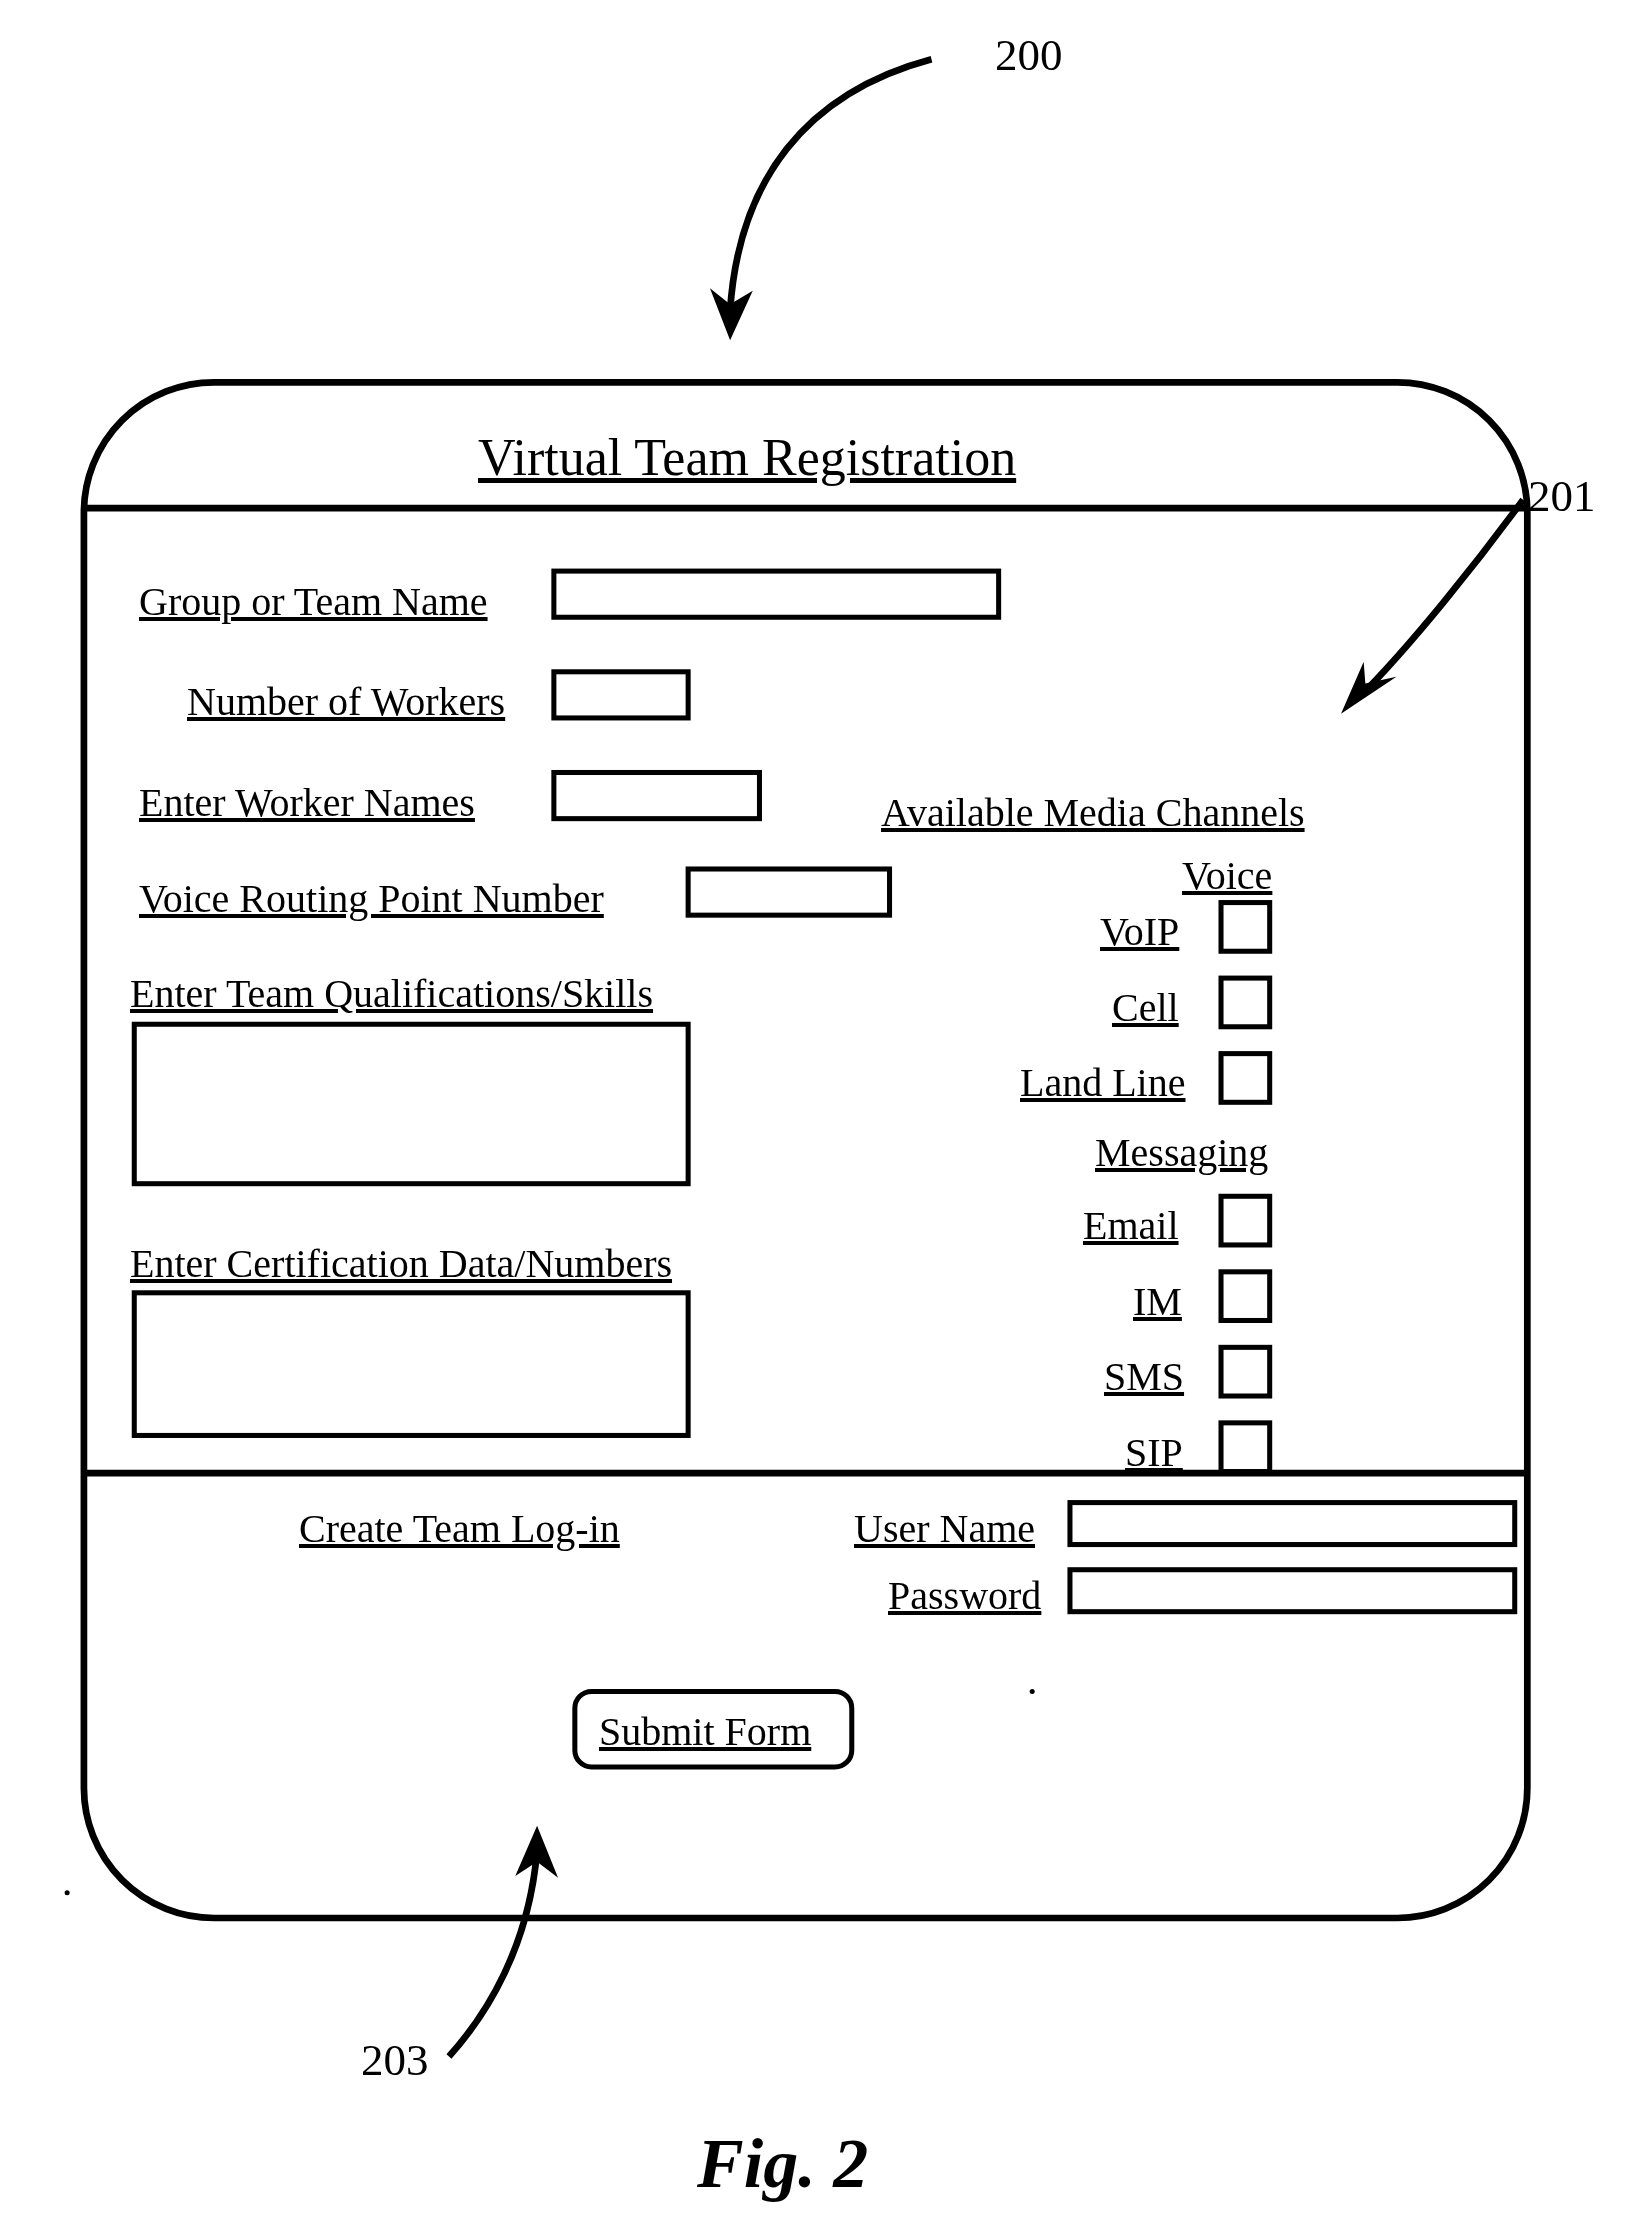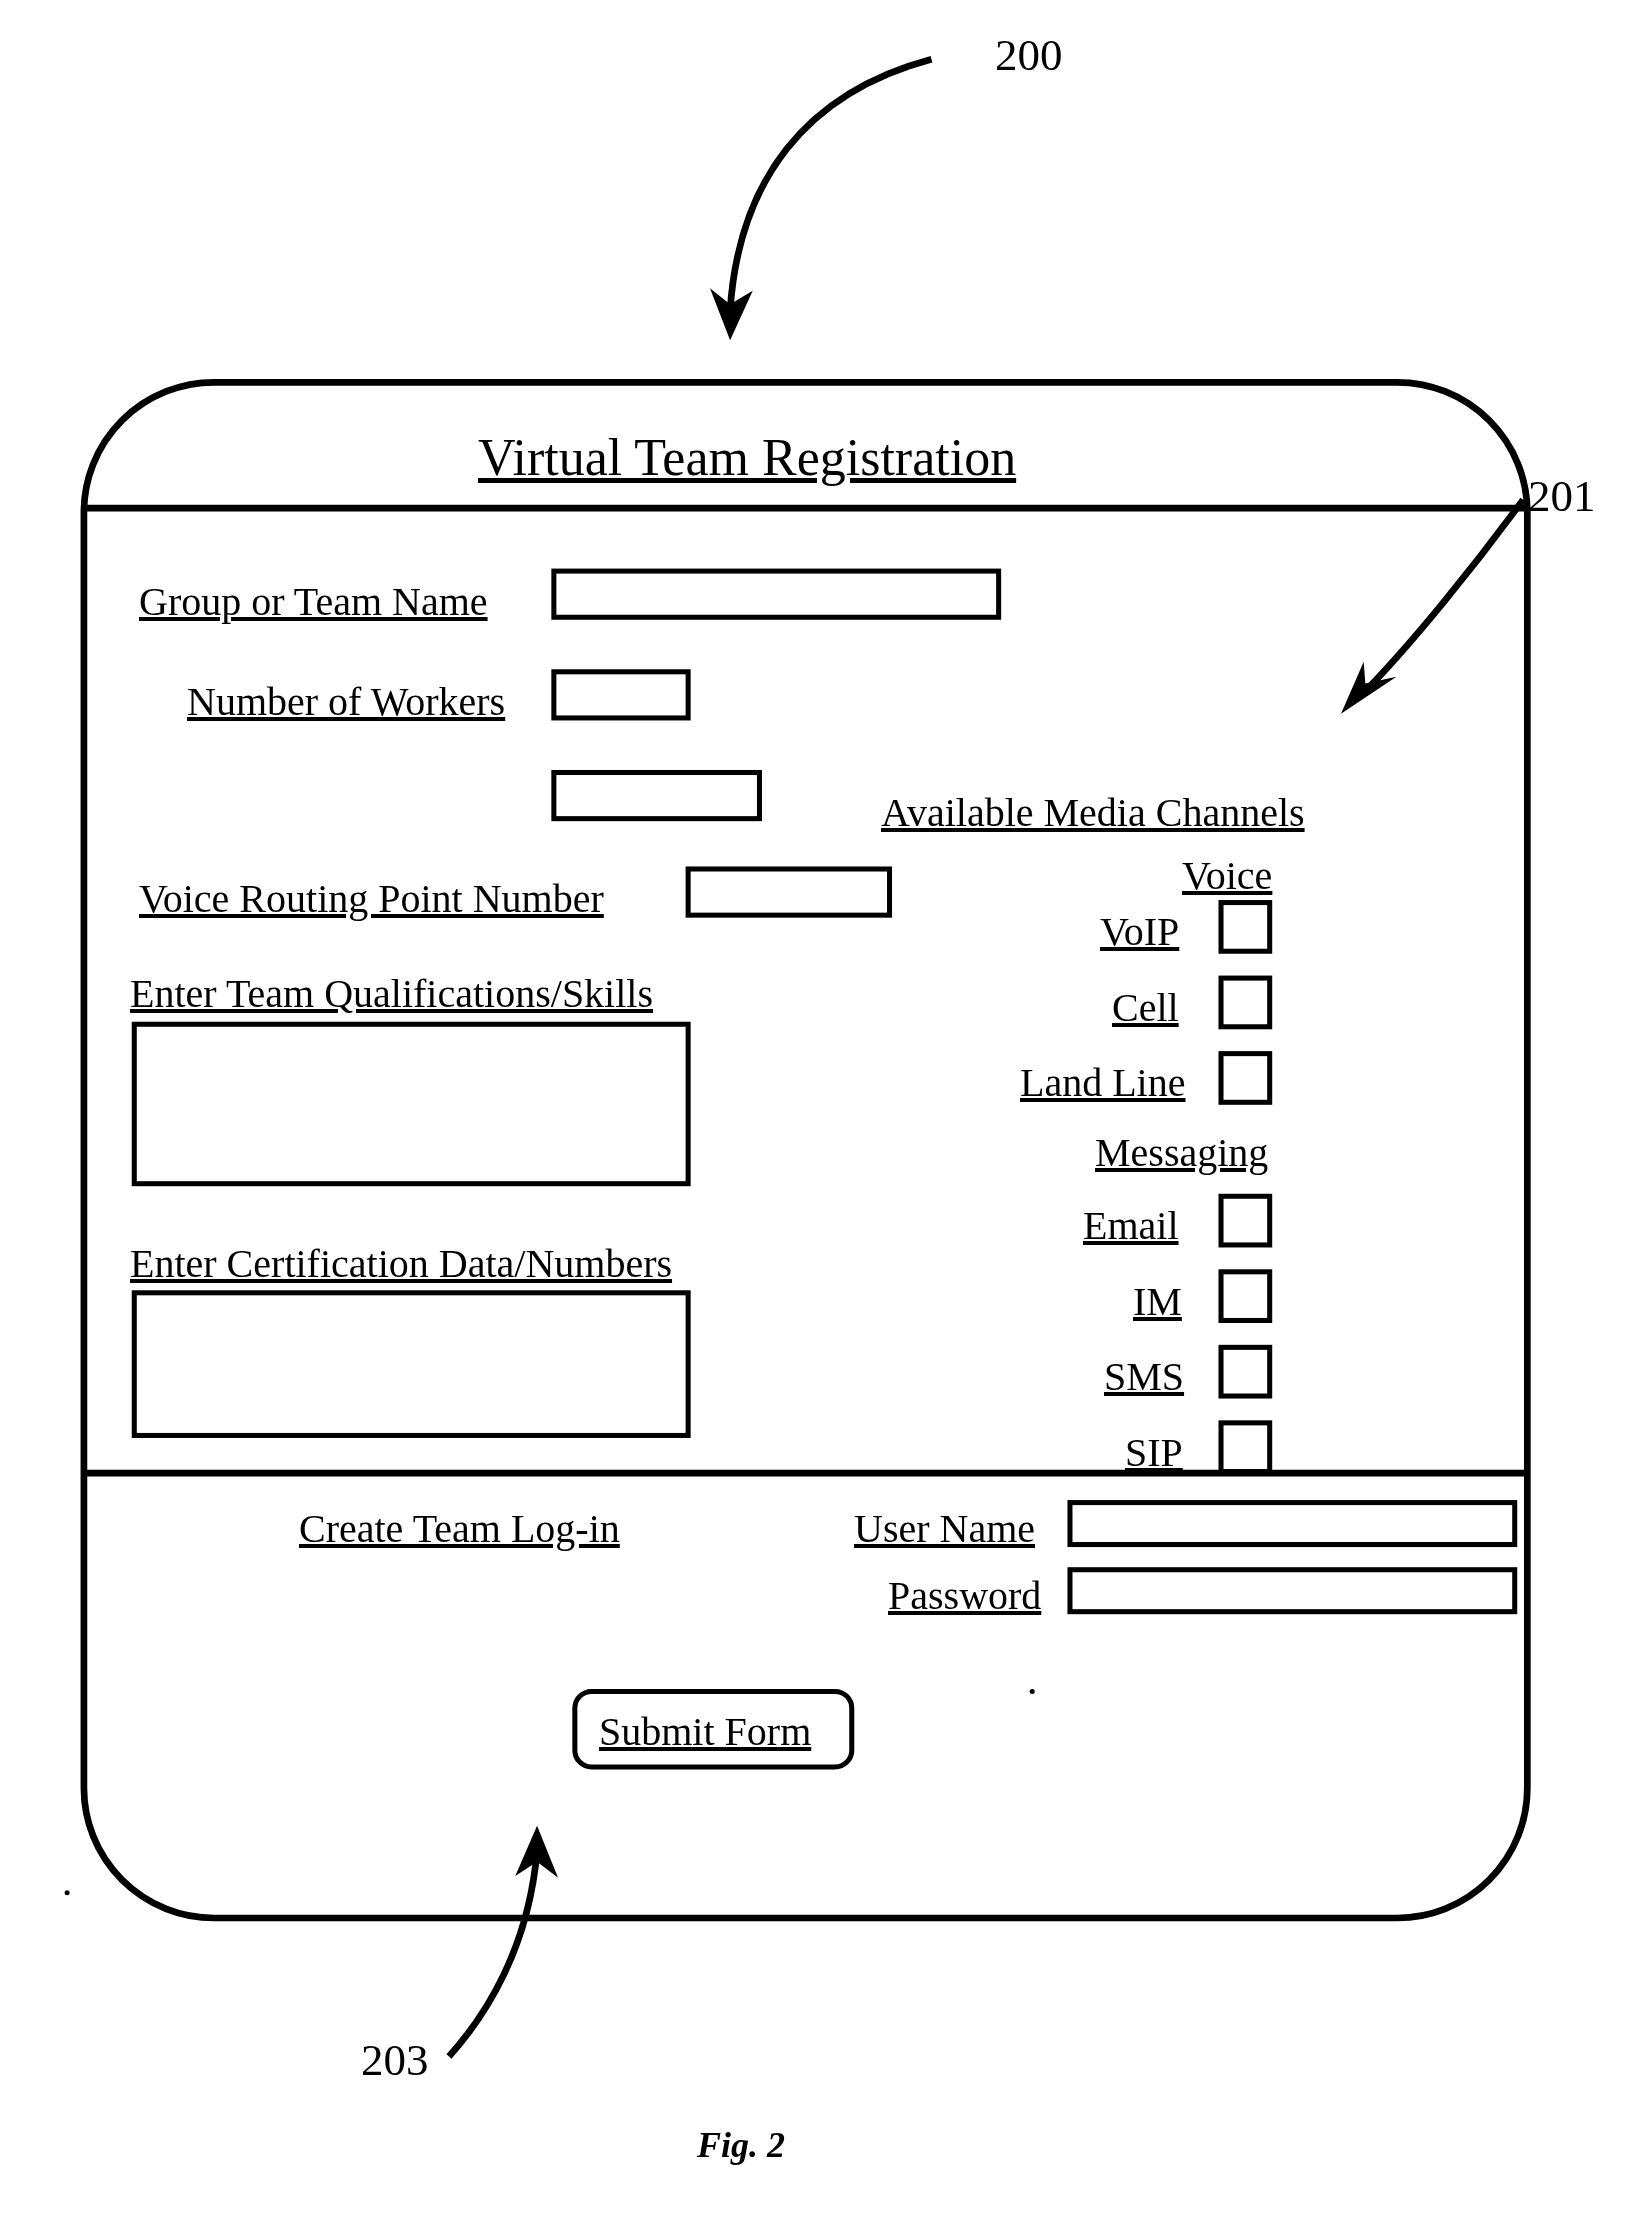--- a/index.html
+++ b/index.html
@@ -22,21 +22,21 @@
     position: absolute;
     font-size: 40px;
     white-space: nowrap;
   }
   .callout-num {
     position: absolute;
     font-size: 45px;
   }
   .fig-caption {
     position: absolute;
-    font-size: 36px;
+    font-size: 70px;
     font-style: italic;
     font-weight: bold;
   }
   
   .overlay-svg {
     position: absolute;
     left: 0;
     top: 0;
     width: 1649px;
     height: 2239px;
@@ -96,20 +96,21 @@
   </svg>
 
   <div class="callout-num" style="left:995px; top:29px;">200</div>
   <div class="callout-num" style="left:1528px; top:470px;">201</div>
   <div class="callout-num" style="left:361px; top:2034px;">203</div>
 
   <div class="lbl und" style="left:478px; top:428px; font-size:52px;">Virtual Team Registration</div>
 
   <div class="lbl und" style="left:139px; top:578px;">Group or Team Name</div>
   <div class="lbl und" style="left:139px; top:678px;margin-left:48px;">Number of Workers</div>
+  <div class="lbl und" style="left:139px; top:779px;">Enter Worker Names</div>
   <div class="lbl und" style="left:139px; top:875px;">Voice Routing Point Number</div>
   <div class="lbl und" style="left:130px; top:970px;">Enter Team Qualifications/Skills</div>
   <div class="lbl und" style="left:130px; top:1240px;">Enter Certification Data/Numbers</div>
 
   <div class="lbl und" style="left:881px; top:789px;">Available Media Channels</div>
 
   <div class="lbl und" style="left:1150px; top:852px;margin-left:32px;">Voice</div>
   <div class="lbl und" style="left:1100px; top:908px; text-align:right;">VoIP</div>
   <div class="lbl und" style="left:1112px; top:984px;">Cell</div>
   <div class="lbl und" style="left:1020px; top:1059px;">Land Line</div>

